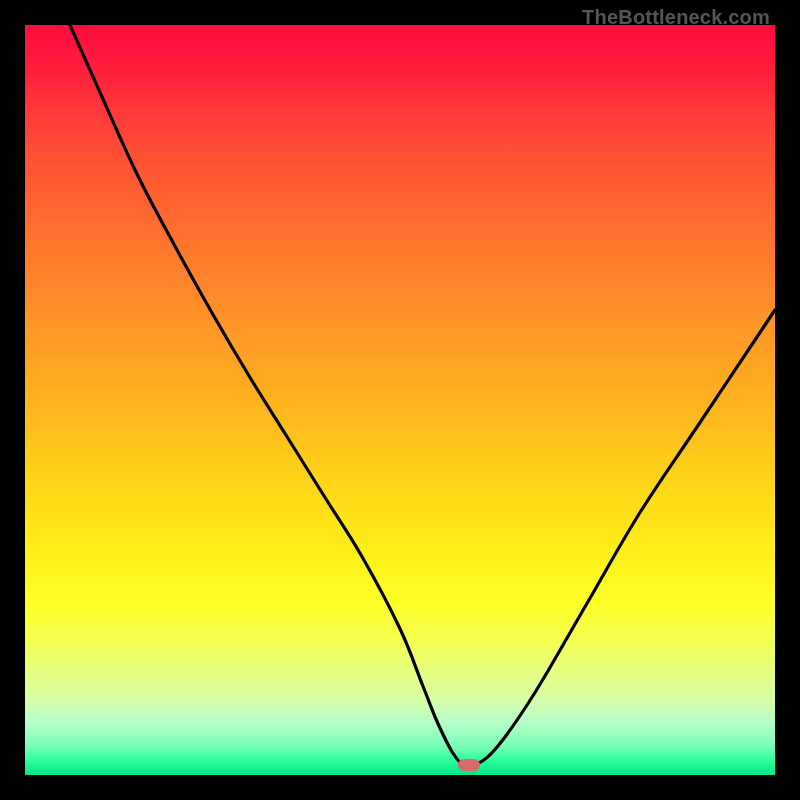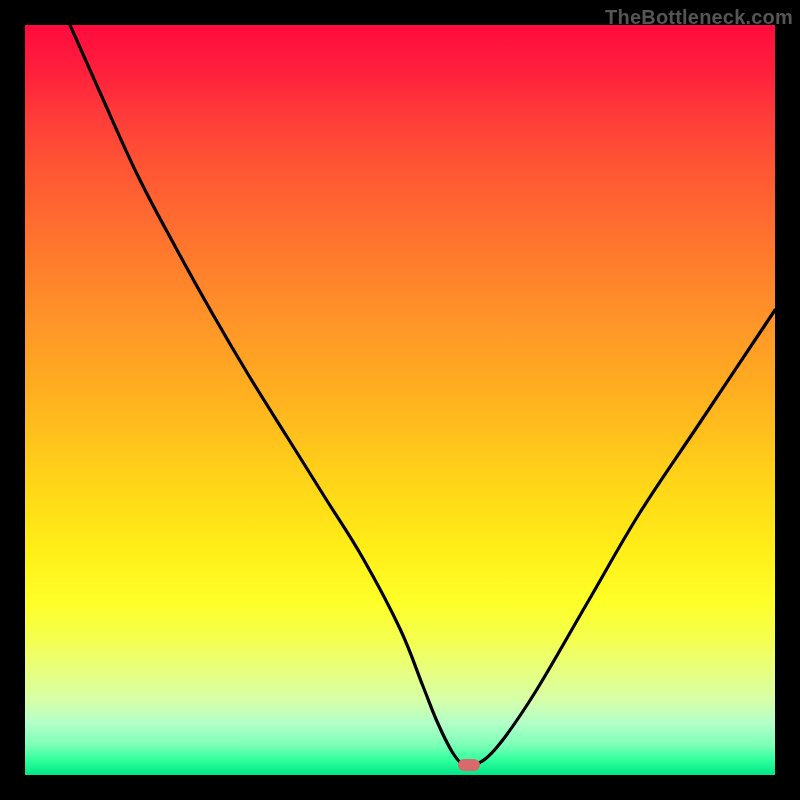--- a/index.html
+++ b/index.html
@@ -7,21 +7,21 @@
     width: 800px;
     height: 800px;
     background: #000;
     position: relative;
     font-family: Arial, Helvetica, sans-serif;
     overflow: hidden;
   }
   .watermark {
     position: absolute;
     top: 6px;
-    right: 7px;
+    right: 30px;
     font-size: 20px;
     font-weight: 600;
     color: #555555;
     z-index: 10;
     letter-spacing: 0.2px;
   }
   .plot-area {
     position: absolute;
     left: 25px;
     top: 25px;

